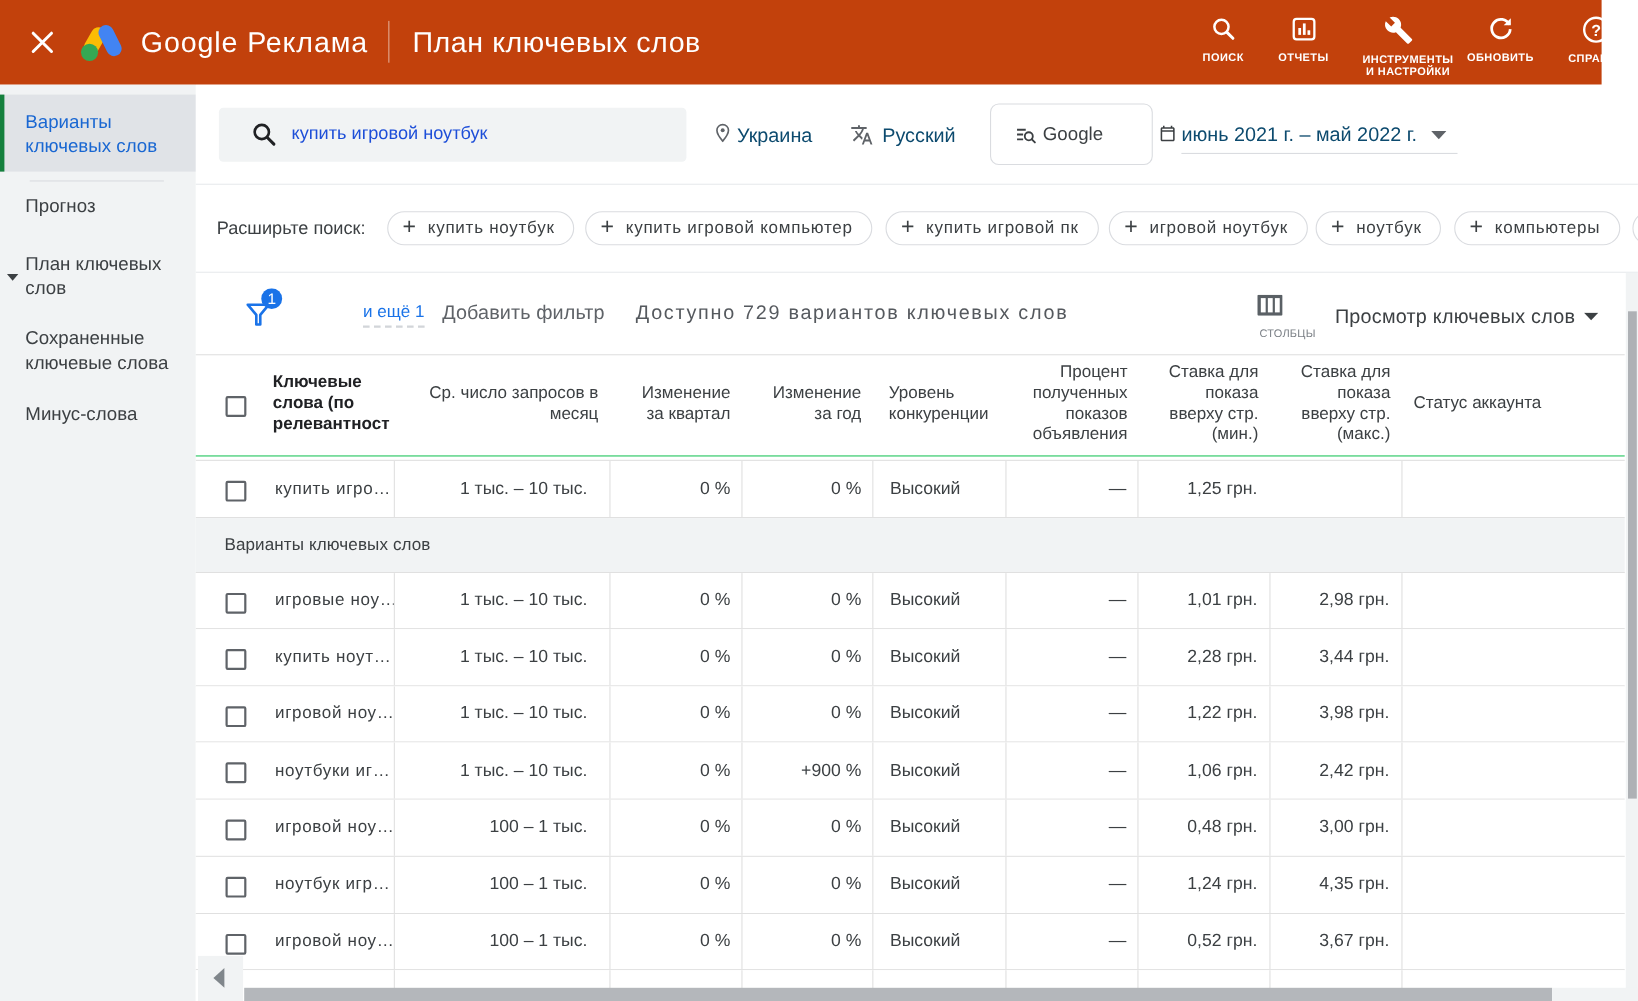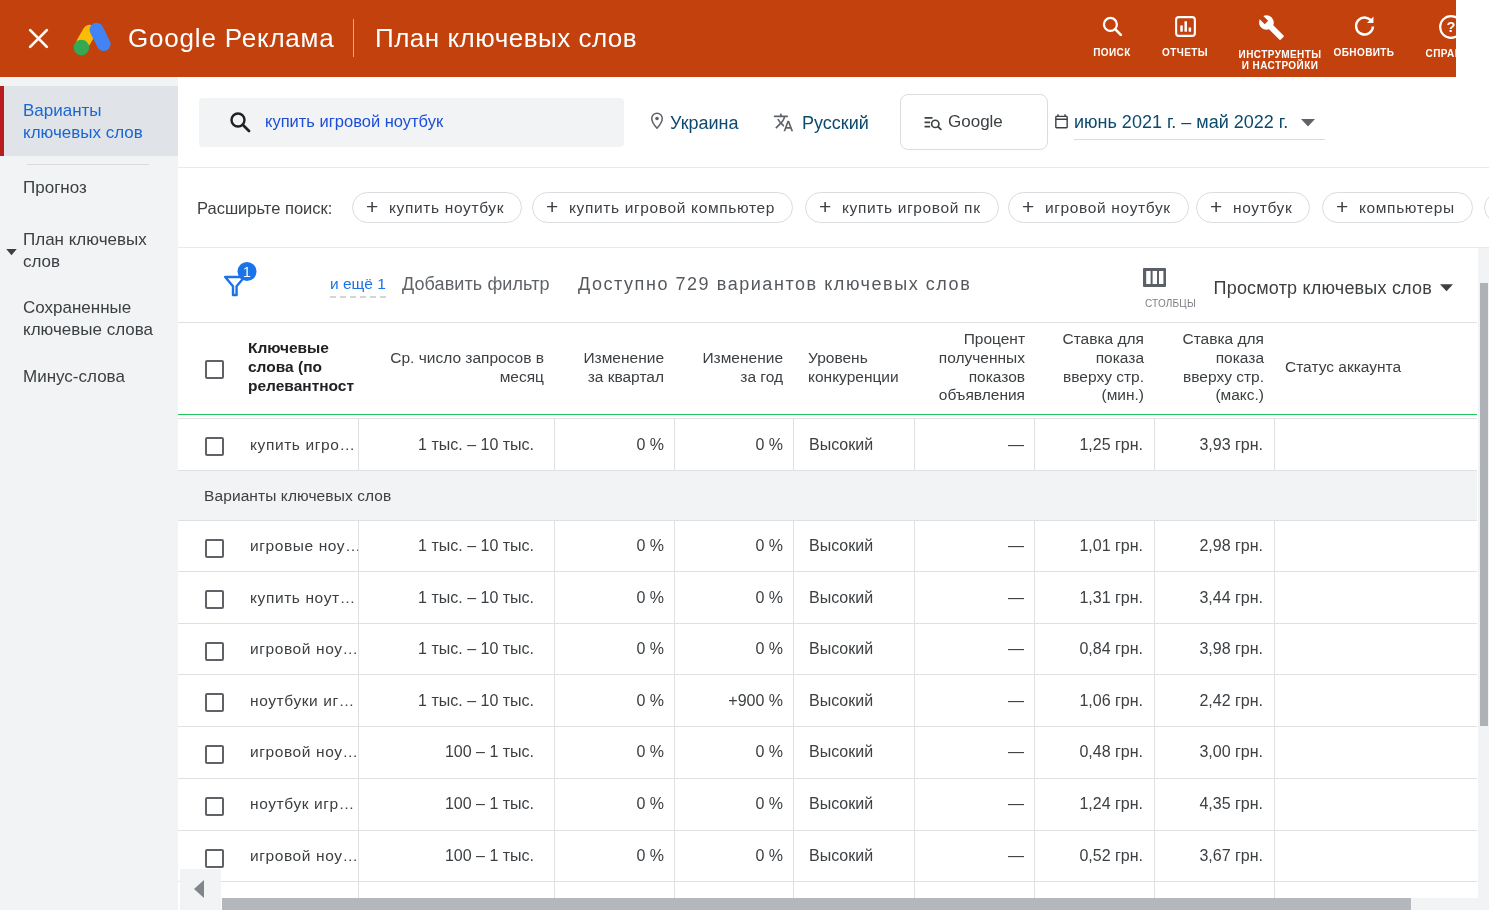--- a/index.html
+++ b/index.html
@@ -11,21 +11,21 @@
 #logo { position:absolute; left:72px; top:18px; width:40px; height:38px; }
 #brand { position:absolute; left:128px; top:23px; font-size:26px; color:#fff; letter-spacing:0.8px; }
 #ptitle { position:absolute; left:375px; top:23px; font-size:26px; color:#fff; font-weight:400; letter-spacing:0.5px;}
 #hdivider { position:absolute; left:353px; top:19px; width:1px; height:38px; background:rgba(255,255,255,0.55); }
 .topbtn { position:absolute; top:0; height:77px; color:#fff; text-align:center; }
 .topbtn .lbl { font-size:10px; font-weight:700; letter-spacing:0.4px; line-height:10.5px; margin-top:9px; }
 .topbtn svg { display:block; margin:0 auto; }
 
 
 #sidebar { position:absolute; left:0; top:77px; width:178px; height:833px; background:#f1f3f4; }
-#sel-item { position:absolute; left:0; top:9px; width:178px; height:70px; background:#e0e3e7; border-left:4px solid #b91c1c; }
+#sel-item { position:absolute; left:0; top:9px; width:178px; height:70px; background:#e0e3e7; border-left:4px solid #15803d; }
 #sel-item .t { position:absolute; left:19px; top:14px; font-size:17px; line-height:21.5px; color:#1967d2; }
 #side-div { position:absolute; left:27px; top:87px; width:122px; height:1px; background:#dadce0; }
 .nav-item { position:absolute; left:23px; font-size:17px; line-height:21.5px; color:#3c4043; }
 
 
 #content { position:absolute; left:178px; top:77px; width:1311px; height:833px; background:#fff; }
 
 
 #searchbox { position:absolute; left:21px; top:21px; width:425px; height:49px; background:#f1f3f4; border-radius:4px; }
 #searchbox .txt { position:absolute; left:66px; top:14px; font-size:16.5px; color:#1d4ed8; }
@@ -218,21 +218,20 @@
   </div>
   <div class="row" style="top:341px; border-top:1px solid #e0e0e0; height:53px;">
       <span class="cbx"></span>
     <div class="cell c1">купить игро…</div>
       <div class="cell c2 r">1 тыс. – 10 тыс.</div>
       <div class="cell c3 r">0 %</div>
       <div class="cell c4 r">0 %</div>
       <div class="cell c5">Высокий</div>
       <div class="cell c6 r">—</div>
       <div class="cell c7 r">1,25 грн.</div>
-      <div class="cell c8 r">3,93 грн.</div>
       <div class="cell c9"></div>
   </div>
   <div id="secrow">Варианты ключевых слов</div>
   <div class="row" style="top:444px; height:51px;">
       <span class="cbx"></span>
     <div class="cell c1">игровые ноу…</div>
       <div class="cell c2 r">1 тыс. – 10 тыс.</div>
       <div class="cell c3 r">0 %</div>
       <div class="cell c4 r">0 %</div>
       <div class="cell c5">Высокий</div>
@@ -242,33 +241,33 @@
       <div class="cell c9"></div>
   </div>
   <div class="row" style="top:495px;">
       <span class="cbx"></span>
     <div class="cell c1">купить ноут…</div>
       <div class="cell c2 r">1 тыс. – 10 тыс.</div>
       <div class="cell c3 r">0 %</div>
       <div class="cell c4 r">0 %</div>
       <div class="cell c5">Высокий</div>
       <div class="cell c6 r">—</div>
-      <div class="cell c7 r">1,31 грн.</div>
+      <div class="cell c7 r">2,28 грн.</div>
       <div class="cell c8 r">3,44 грн.</div>
       <div class="cell c9"></div>
   </div>
   <div class="row" style="top:547px; height:51px;">
       <span class="cbx"></span>
     <div class="cell c1">игровой ноу…</div>
       <div class="cell c2 r">1 тыс. – 10 тыс.</div>
       <div class="cell c3 r">0 %</div>
       <div class="cell c4 r">0 %</div>
       <div class="cell c5">Высокий</div>
       <div class="cell c6 r">—</div>
-      <div class="cell c7 r">0,84 грн.</div>
+      <div class="cell c7 r">1,22 грн.</div>
       <div class="cell c8 r">3,98 грн.</div>
       <div class="cell c9"></div>
   </div>
   <div class="row" style="top:598px;">
       <span class="cbx"></span>
     <div class="cell c1">ноутбуки иг…</div>
       <div class="cell c2 r">1 тыс. – 10 тыс.</div>
       <div class="cell c3 r">0 %</div>
       <div class="cell c4 r">+900 %</div>
       <div class="cell c5">Высокий</div>

